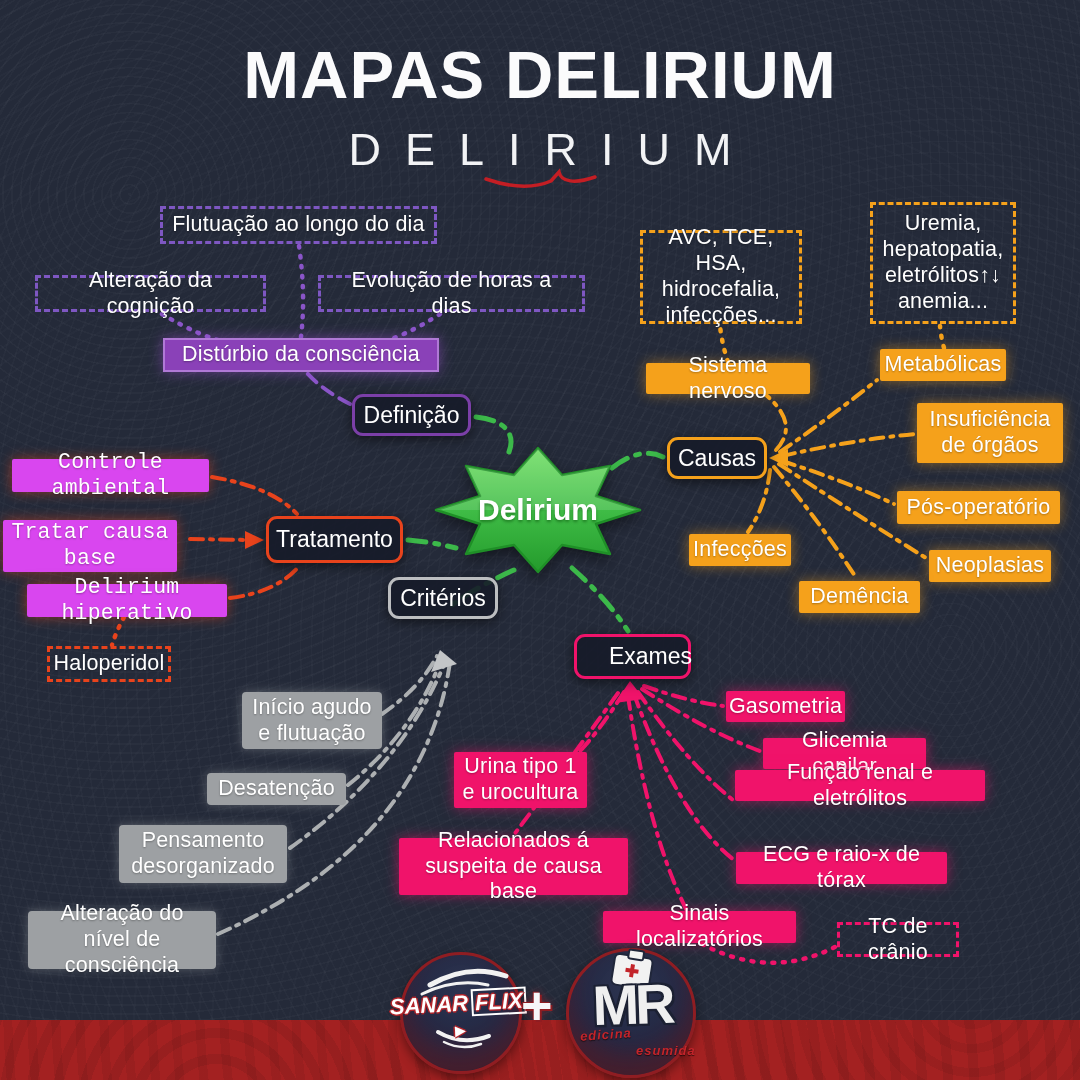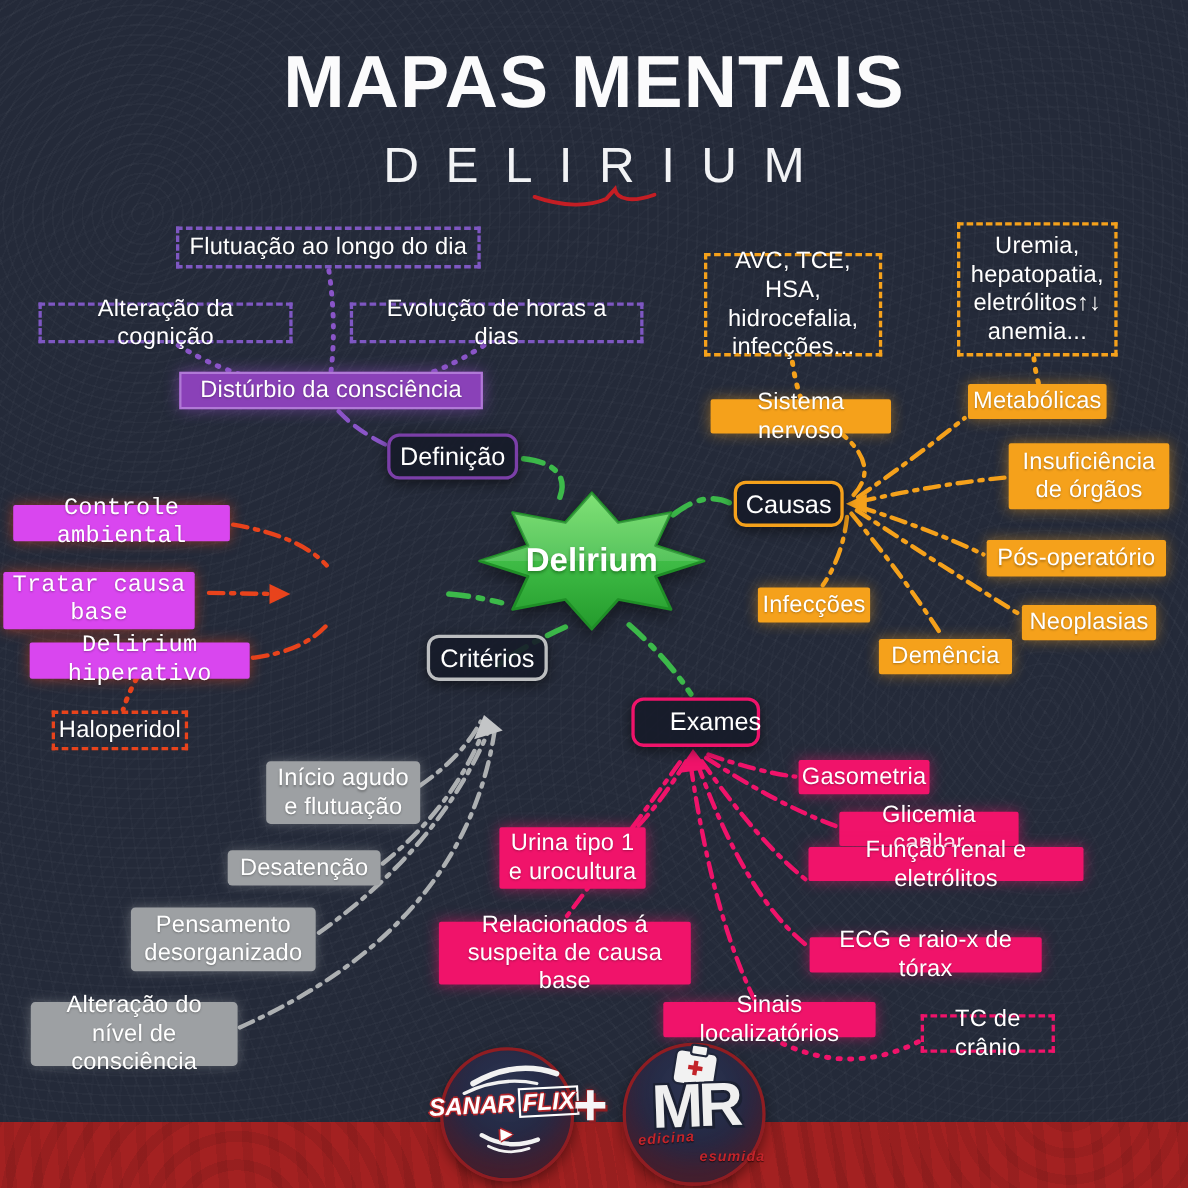--- a/index.html
+++ b/index.html
@@ -155,21 +155,21 @@
       <path d="M702,944 Q770,980 835,947" stroke-width="4.5" stroke-dasharray="2 8.5"></path>
     </g>
     <polygon points="630,681 615,703 644,699" fill="#f0136a"></polygon>
 
     <g style="filter:drop-shadow(0 6px 7px rgba(0,0,0,.45));">
       <polygon points="538,448 514,475 466,466 480,496 436,510 480,524 466,554 514,545 538,572 562,545 610,554 596,524 640,510 596,496 610,466 562,475" fill="url(#starGrad)" stroke="#1f8f27" stroke-width="2.5" stroke-linejoin="round"></polygon>
       <polygon points="538,448 514,475 466,466 480,496 436,510 640,510 596,496 610,466 562,475" fill="rgba(255,255,255,0.13)"></polygon>
     </g>
   </svg>
 
-  <div class="title">MAPAS MENTAIS</div>
+  <div class="title">MAPAS DELIRIUM</div>
   <div class="subtitle">DELIRIUM</div>
 
   <div class="center-label">Delirium</div>
 
   <div class="leaf dash-purple" style="left:160px;top:206px;width:277px;height:38px;">Flutuação ao longo do dia</div>
   <div class="leaf dash-purple" style="left:35px;top:275px;width:231px;height:37px;">Alteração da cognição</div>
   <div class="leaf dash-purple" style="left:318px;top:275px;width:267px;height:37px;">Evolução de horas a dias</div>
   <div class="leaf fill-purple" style="left:163px;top:338px;width:276px;height:34px;">Distúrbio da consciência</div>
   <div class="node b-purple" style="left:352px;top:394px;width:119px;height:42px;">Definição</div>
 
@@ -181,20 +181,21 @@
   <div class="leaf fill-orange" style="left:897px;top:491px;width:163px;height:33px;">Pós-operatório</div>
   <div class="leaf fill-orange" style="left:929px;top:550px;width:122px;height:32px;">Neoplasias</div>
   <div class="leaf fill-orange" style="left:799px;top:581px;width:121px;height:32px;">Demência</div>
   <div class="leaf fill-orange" style="left:689px;top:534px;width:102px;height:32px;">Infecções</div>
   <div class="node b-orange" style="left:667px;top:437px;width:100px;height:42px;">Causas</div>
 
   <div class="leaf fill-red" style="left:12px;top:459px;width:197px;height:33px;">Controle ambiental</div>
   <div class="leaf fill-red" style="left:3px;top:520px;width:174px;height:52px;">Tratar causa base</div>
   <div class="leaf fill-red" style="left:27px;top:584px;width:200px;height:33px;">Delirium hiperativo</div>
   <div class="leaf dash-red" style="left:47px;top:646px;width:124px;height:36px;">Haloperidol</div>
+  <div class="node b-red" style="left:266px;top:516px;width:137px;height:47px;">Tratamento</div>
 
   <div class="leaf fill-gray" style="left:242px;top:692px;width:140px;height:57px;">Início agudo e flutuação</div>
   <div class="leaf fill-gray" style="left:207px;top:773px;width:139px;height:32px;">Desatenção</div>
   <div class="leaf fill-gray" style="left:119px;top:825px;width:168px;height:58px;">Pensamento desorganizado</div>
   <div class="leaf fill-gray" style="left:28px;top:911px;width:188px;height:58px;">Alteração do nível de consciência</div>
   <div class="node b-gray" style="left:388px;top:577px;width:110px;height:42px;">Critérios</div>
 
   <div class="leaf fill-pink" style="left:726px;top:691px;width:119px;height:31px;">Gasometria</div>
   <div class="leaf fill-pink" style="left:763px;top:738px;width:163px;height:31px;">Glicemia capilar</div>
   <div class="leaf fill-pink" style="left:735px;top:770px;width:250px;height:31px;">Função renal e eletrólitos</div>

